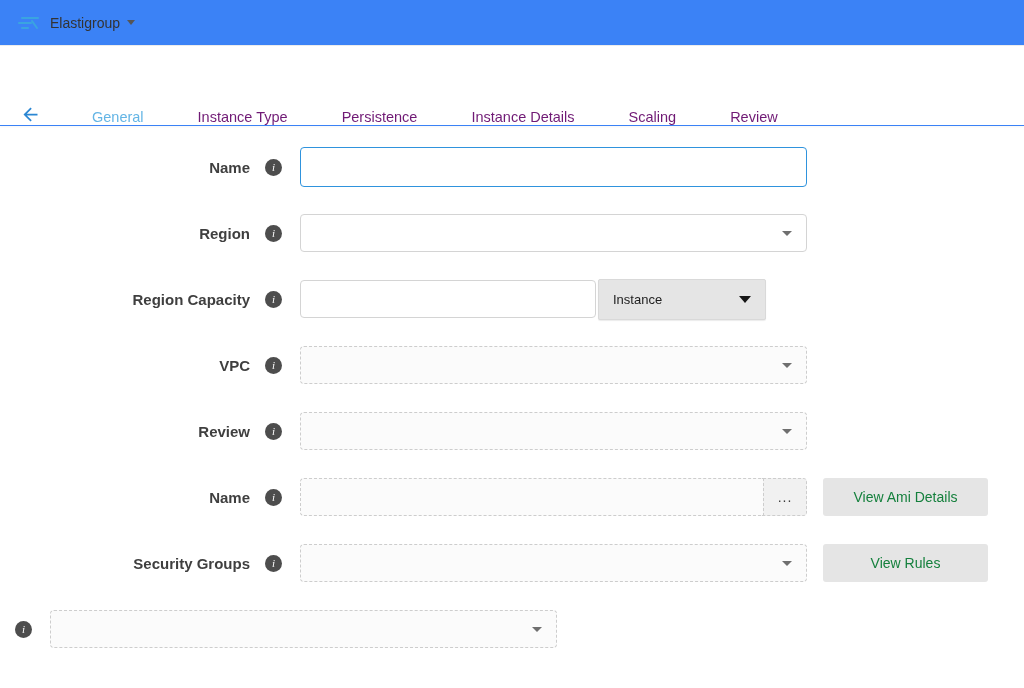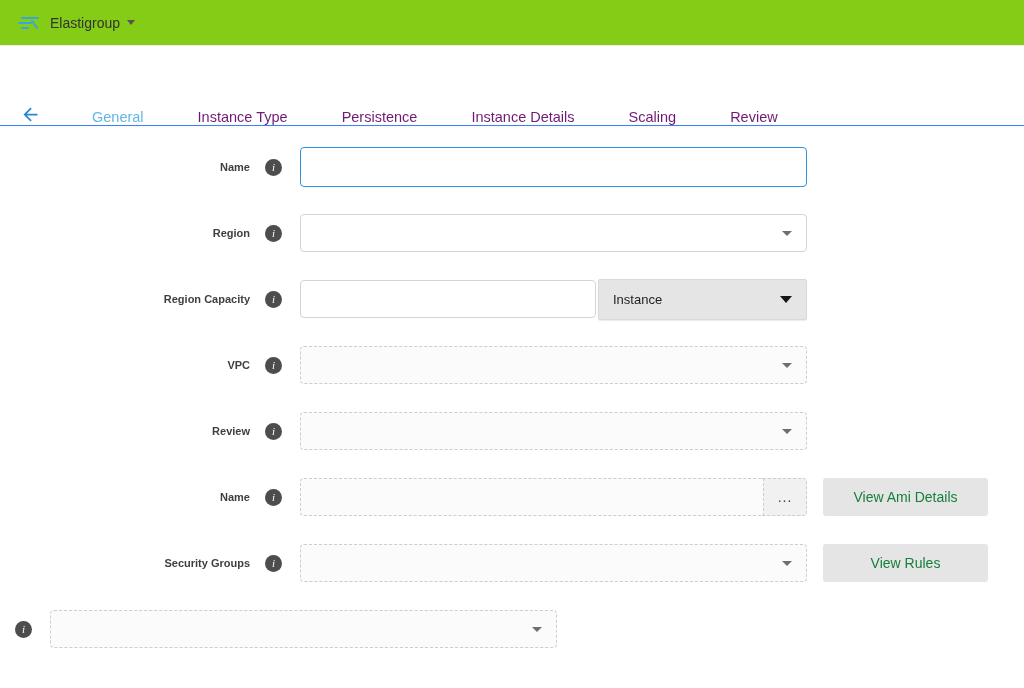--- a/index.html
+++ b/index.html
@@ -1,61 +1,61 @@
 <!DOCTYPE html>
 <html><head>
 <meta charset="utf-8">
 <style>
   * { margin:0; padding:0; box-sizing:border-box; }
   html,body { width:1024px; height:688px; background:#fff; overflow:hidden;
               font-family:"Liberation Sans", sans-serif; }
 
   
   .topbar { height:46px; display:flex; padding:8px 18px;
-            border-bottom:1px solid #ececec; background:#84cc16; }
+            border-bottom:1px solid #ececec; background:#3b82f6; }
   .logo { display:flex; align-items:center; margin-right:10px; }
   .app-switcher { display:flex; align-items:center; cursor:pointer; }
   .app-name { font-size:14px; color:#333; margin-right:7px; }
   .caret-sm { width:0; height:0; border-left:4px solid transparent;
               border-right:4px solid transparent; border-top:5px solid #555; }
 
   
   .tabbar { height:80px; display:flex; align-items:flex-end; padding:0 20px;
             border-bottom:1px solid #3b82f6; box-shadow:0 1px 2px rgba(0,0,0,.04);
             background:#fff; }
   .back-btn { display:flex; align-items:center; margin-right:24px; cursor:pointer; }
   .tabs { display:flex; }
   .tab { font-size:14.5px; color:#701a75; padding:0 27px; cursor:pointer; white-space:nowrap; }
   .tab.active { color:#64b5e5; }
 
   
   .form { padding-top:22px; }
   .row { display:flex; align-items:center; margin-bottom:28px; height:38px; }
-  .label-col { width:250px; text-align:right; font-size:11px; font-weight:bold; color:#3f3f3f; }
+  .label-col { width:250px; text-align:right; font-size:15px; font-weight:bold; color:#3f3f3f; }
   .info-col { width:50px; display:flex; justify-content:flex-start; padding-left:15px; }
   .info-icon { width:17px; height:17px; border-radius:50%; background:#4d4d4d; color:#fff;
                font-size:11px; line-height:17px; text-align:center; cursor:pointer;
                font-family:"Liberation Serif", serif; font-style:italic; }
   .field-col { width:507px; display:flex; align-items:center; }
 
   .text-input { height:38px; border:1px solid #d4d4d4; border-radius:4px; background:#fff;
                 padding:0 10px; font-size:14px; color:#333; outline:none; width:100%; }
   .text-input.focused { border:1px solid #2f93dd; height:40px; }
 
   .select { height:38px; border:1px solid #d4d4d4; border-radius:4px; background:#fff;
             width:100%; display:flex; align-items:center; justify-content:space-between;
             padding:0 14px; cursor:pointer; font-size:14px; color:#333; }
   .select.disabled { border:1px dashed #cdcdcd; background:#fbfbfb; }
   .caret { width:0; height:0; border-left:5px solid transparent;
            border-right:5px solid transparent; border-top:5px solid #6f6f6f; }
   .caret.dark { border-left:6px solid transparent; border-right:6px solid transparent;
                 border-top:7px solid #161616; }
 
   .capacity-input { width:296px; margin-right:2px; }
-  .unit-select { width:209px; height:41px; background:#e5e5e5; border:1px solid #d9d9d9;
+  .unit-select { width:168px; height:41px; background:#e5e5e5; border:1px solid #d9d9d9;
                  border-radius:2px; display:flex; align-items:center; justify-content:space-between;
                  padding:0 14px; font-size:13px; color:#1d1d1d; cursor:pointer;
                  box-shadow:0 1px 1px rgba(0,0,0,.08); }
 
   .image-box { flex:1; height:38px; border:1px dashed #cdcdcd; border-right:none;
                border-radius:4px 0 0 4px; background:#fbfbfb; }
   .browse-btn { width:44px; height:38px; border:1px dashed #cdcdcd; border-radius:0 4px 4px 0;
                 background:#f1f1f1; display:flex; align-items:center; justify-content:center;
                 font-size:14px; color:#3c3c3c; cursor:pointer; letter-spacing:1px; }
 

